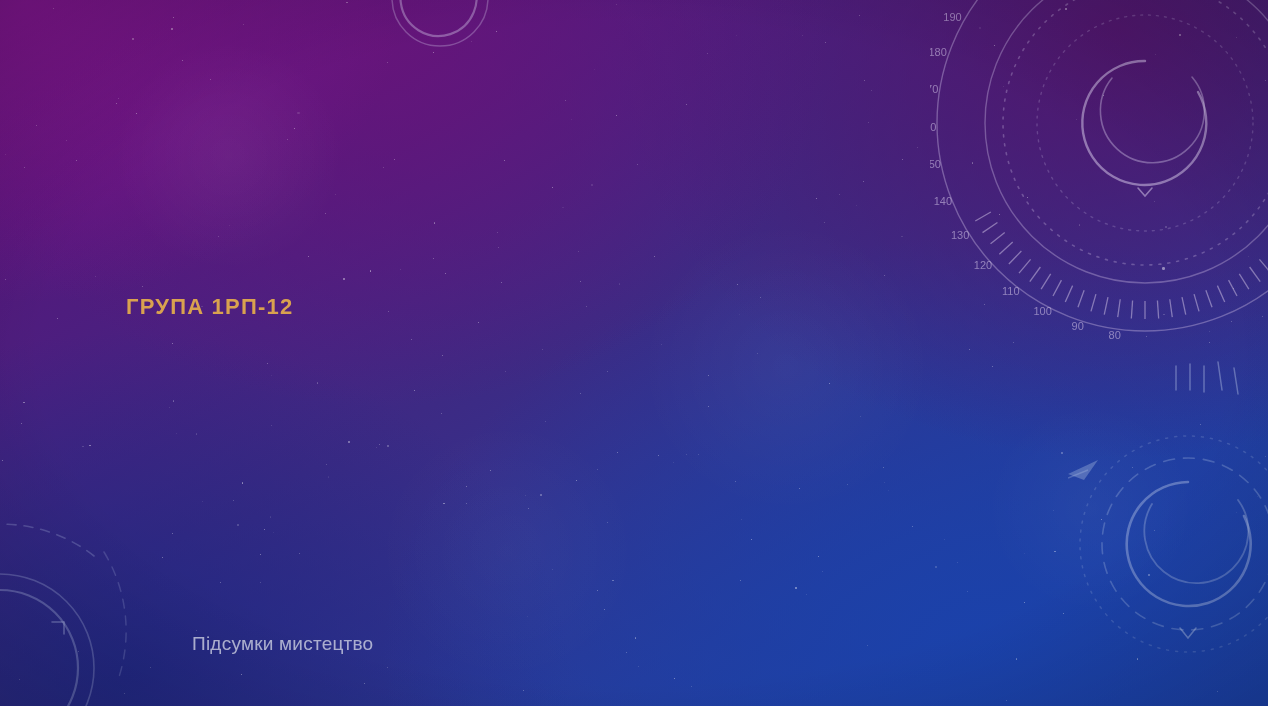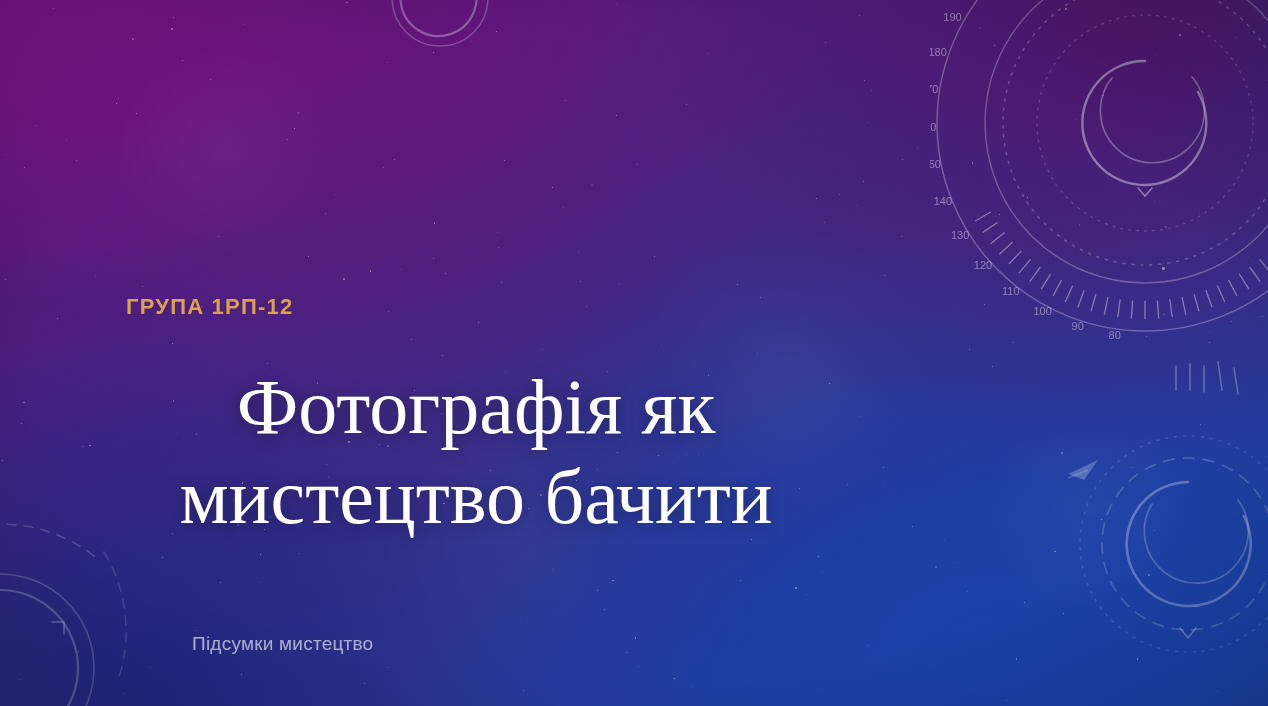--- a/index.html
+++ b/index.html
@@ -599,18 +599,17 @@
       <line x1="34" y1="6" x2="34" y2="32"></line>
       <line x1="48" y1="2" x2="52" y2="30"></line>
       <line x1="64" y1="8" x2="68" y2="34"></line>
     </g>
   </svg>
 
   <div class="vignette"></div>
 
   <div class="text-block">
     <p id="eyebrow">ГРУПА 1РП-12</p>
-    <h1 id="title">Фотографія як мистецтво бачити</h1>
   </div>
 
   <p id="subtitle">Підсумки мистецтво</p>
 
 </div>
 
 </body></html>

